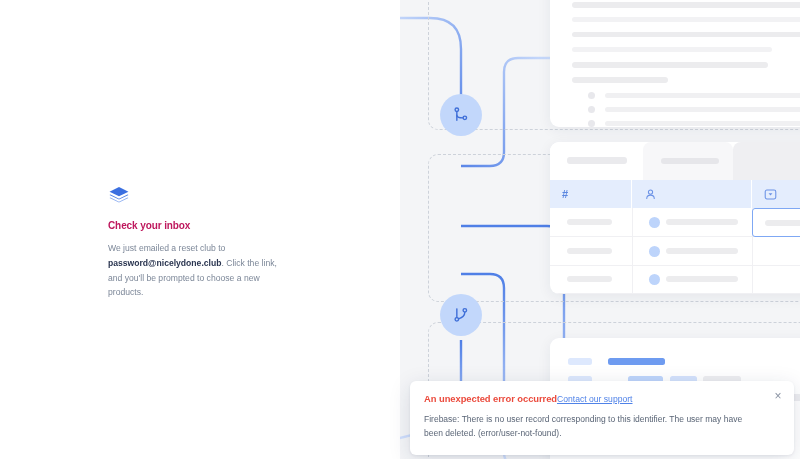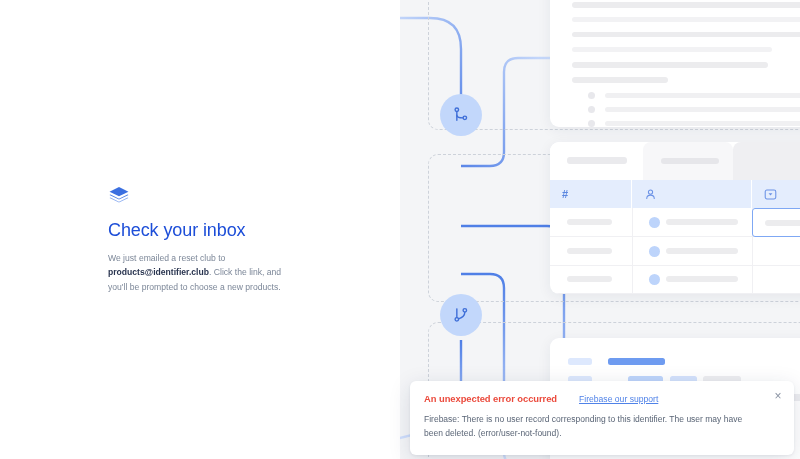--- a/index.html
+++ b/index.html
@@ -20,23 +20,23 @@
     width: 400px; height: 459px;
     background: #ffffff;
   }
   .left-inner {
     position: absolute;
     left: 108px; top: 186px;
     width: 185px;
   }
   .brand-logo { width: 22px; height: 20px; display: block; margin-bottom: 14px; }
   .panel-title {
-    font-size: 18px;
-    font-weight: normal;
-    color: #1d4ed8;
+    font-size: 10px;
+    font-weight: bold;
+    color: #be185d;
     letter-spacing: -0.1px;
     margin: 0 0 9px 0;
     line-height: 1.2;
   }
   .panel-body {
     font-size: 8.6px;
     line-height: 1.72;
     color: #7c8798;
     margin: 0;
   }
@@ -114,21 +114,21 @@
   
   .toast {
     position: absolute;
     left: 410px; top: 381px;
     width: 384px; height: 74px;
     background: #ffffff;
     border-radius: 6px;
     box-shadow: 0 5px 22px rgba(24,39,75,0.13), 0 1px 3px rgba(24,39,75,0.08);
     padding: 12px 14px 0 14px;
   }
-  .toast-head { display: flex; align-items: center; gap: 22px; }
+  .toast-head { display: flex; align-items: center; gap: 0; }
   .toast-title {
     color: #eb4a3c;
     font-size: 9.4px;
     font-weight: bold;
     letter-spacing: -0.05px;
     white-space: nowrap;
   }
   .toast-link {
     color: #4f82e8;
     font-size: 8.6px;
@@ -164,21 +164,21 @@
     <div class="left-inner">
 
       <svg class="brand-logo" viewBox="0 0 24 22">
         <path d="M12 1.2 L22.4 6.3 L12 11.4 L1.6 6.3 Z" fill="#3b6fe0"></path>
         <path d="M2.6 9.3 L12 13.9 L21.4 9.3 L22.4 9.8 L12 14.9 L1.6 9.8 Z" fill="#3b6fe0" opacity="0.95"></path>
         <path d="M2.6 12.6 L12 17.2 L21.4 12.6 L22.4 13.1 L12 18.2 L1.6 13.1 Z" fill="#6f98ec" opacity="0.85"></path>
       </svg>
 
       <h1 class="panel-title">Check your inbox</h1>
 
-      <p class="panel-body"><span>We just emailed a reset club to </span><span class="email">products@identifier.club</span><span>. Click the link, and you'll be prompted to choose a new products.</span></p>
+      <p class="panel-body"><span>We just emailed a reset club to </span><span class="email">password@nicelydone.club</span><span>. Click the link, and you'll be prompted to choose a new products.</span></p>
 
     </div>
   </div>
 
   <div class="right-panel">
 
     <svg class="connectors" viewBox="0 0 400 459">
       <defs>
         <linearGradient id="g1" x1="0" y1="0" x2="1" y2="1">
           <stop offset="0%" stop-color="#cfdffc"></stop>
@@ -328,19 +328,19 @@
         <path d="M7 4.6 L7 15.1" stroke="#3f6fd8" stroke-width="1.7" stroke-linecap="round" fill="none"></path>
         <path d="M16.6 8.5 Q16.6 14.4 9.1 16.6" stroke="#3f6fd8" stroke-width="1.7" stroke-linecap="round" fill="none"></path>
       </svg>
     </div>
 
   </div>
 
   <div class="toast">
     <div class="toast-head">
       <span class="toast-title">An unexpected error occurred</span>
-      <a class="toast-link">Firebase our support</a>
+      <a class="toast-link">Contact our support</a>
     </div>
     <div class="toast-msg">Firebase: There is no user record corresponding to this identifier. The user may have been deleted. (error/user-not-found).</div>
     <div class="toast-close">×</div>
   </div>
 
 </div>
 
 </body></html>

